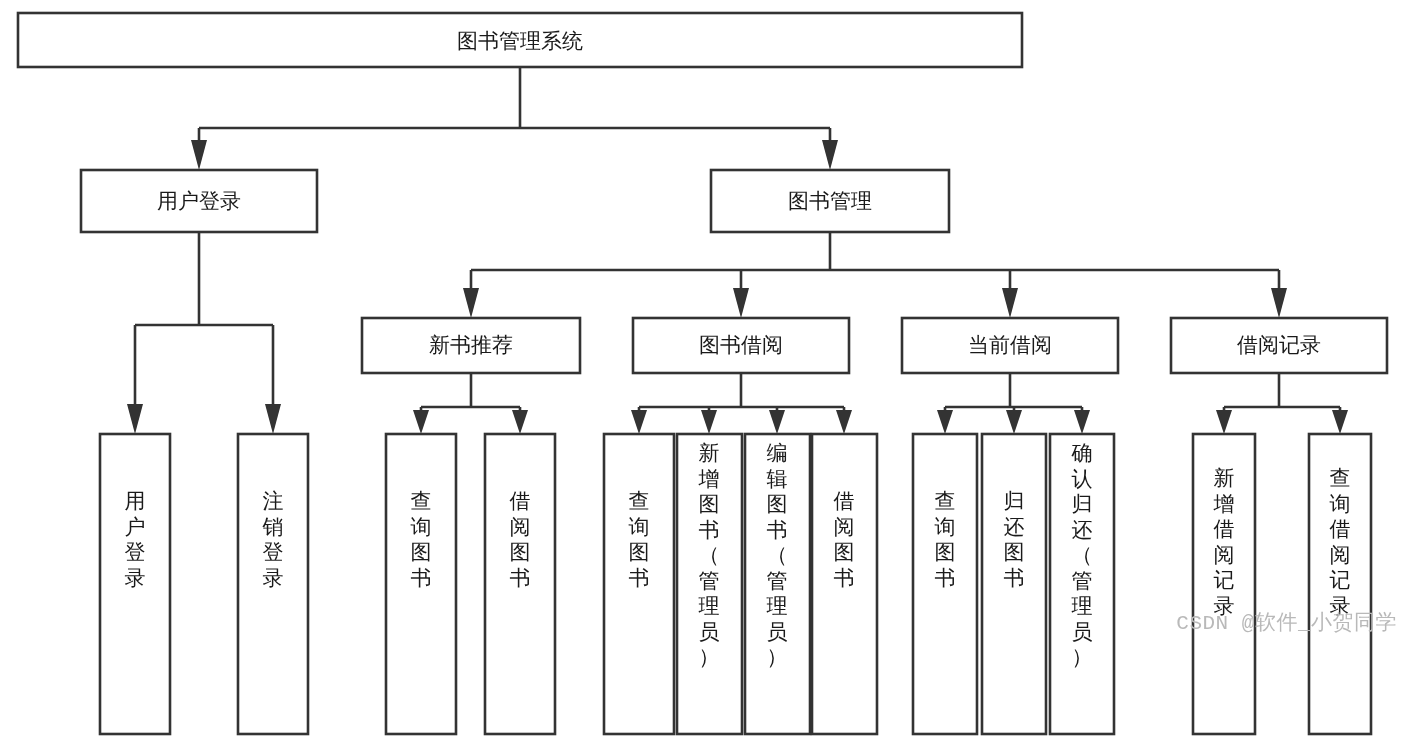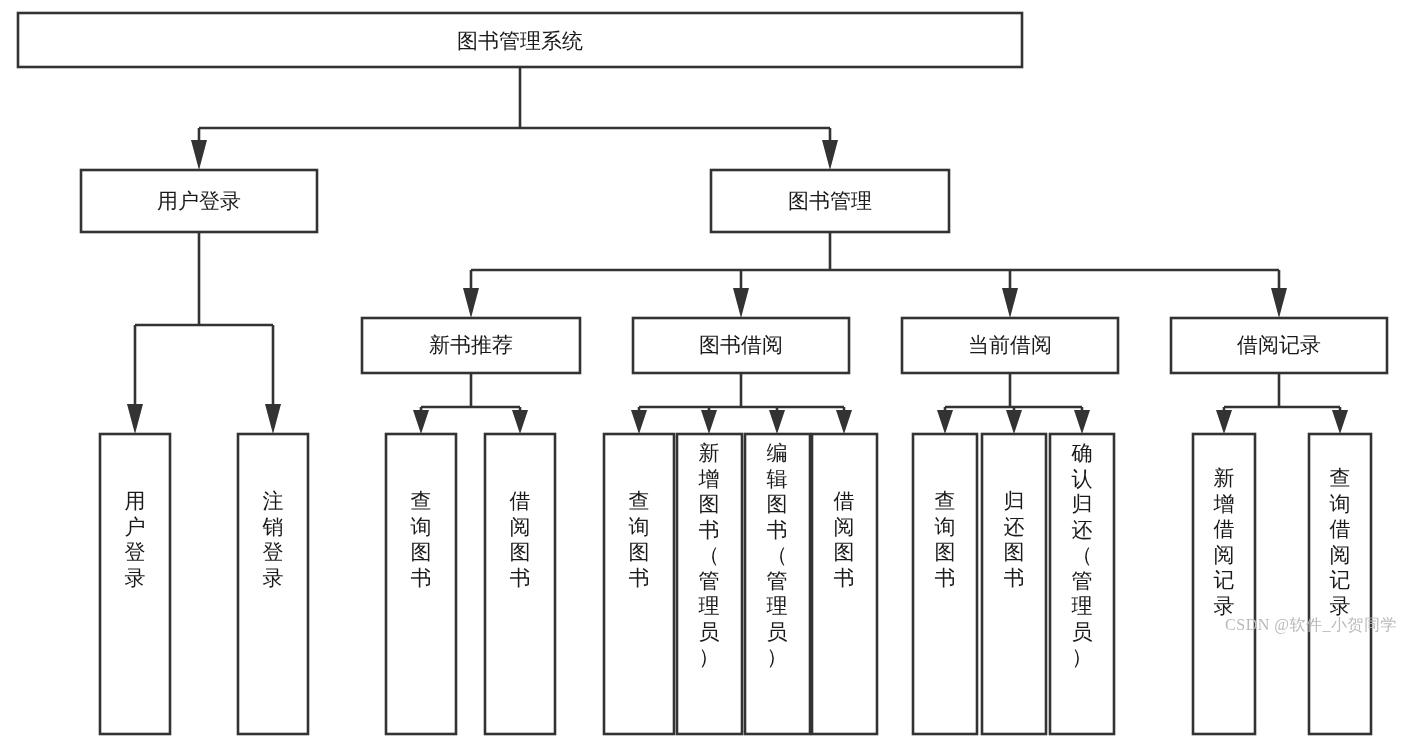--- a/index.html
+++ b/index.html
@@ -53,22 +53,22 @@
     fill: #1a1a1a;
     font-family: "DejaVu Sans", "Liberation Sans", sans-serif;
     font-size: 21px;
     text-anchor: middle;
   }
   .watermark-text {
     position: absolute;
     right: 8px;
     bottom: 4px;
     color: #b9b9b9;
-    font-size: 16px;
-    font-family: Liberation Serif, serif;
+    font-size: 21px;
+    font-family: Liberation Mono, monospace;
     white-space: nowrap;
     letter-spacing: 0.5px;
     user-select: none;
   }
 </style>
 </head>
 <body>
 
 <div id="diagram-root">
 

